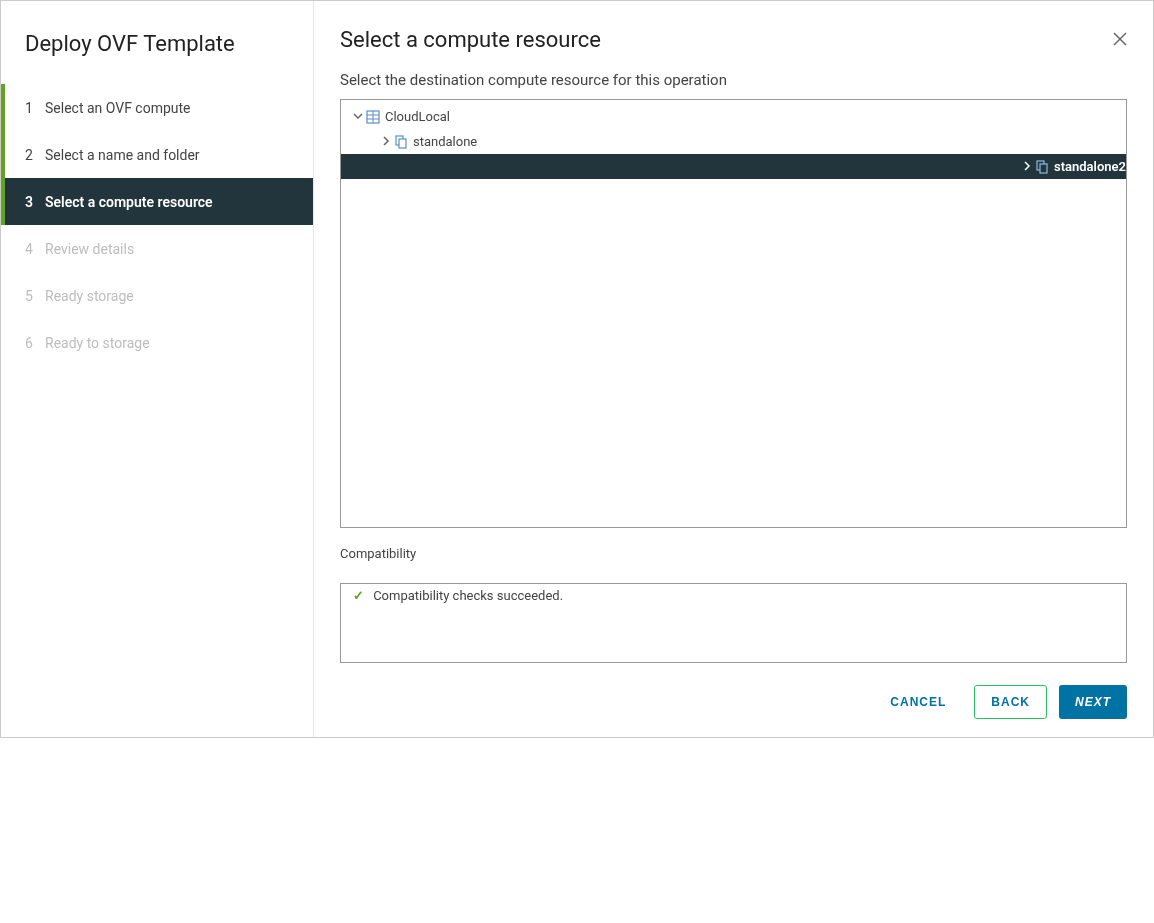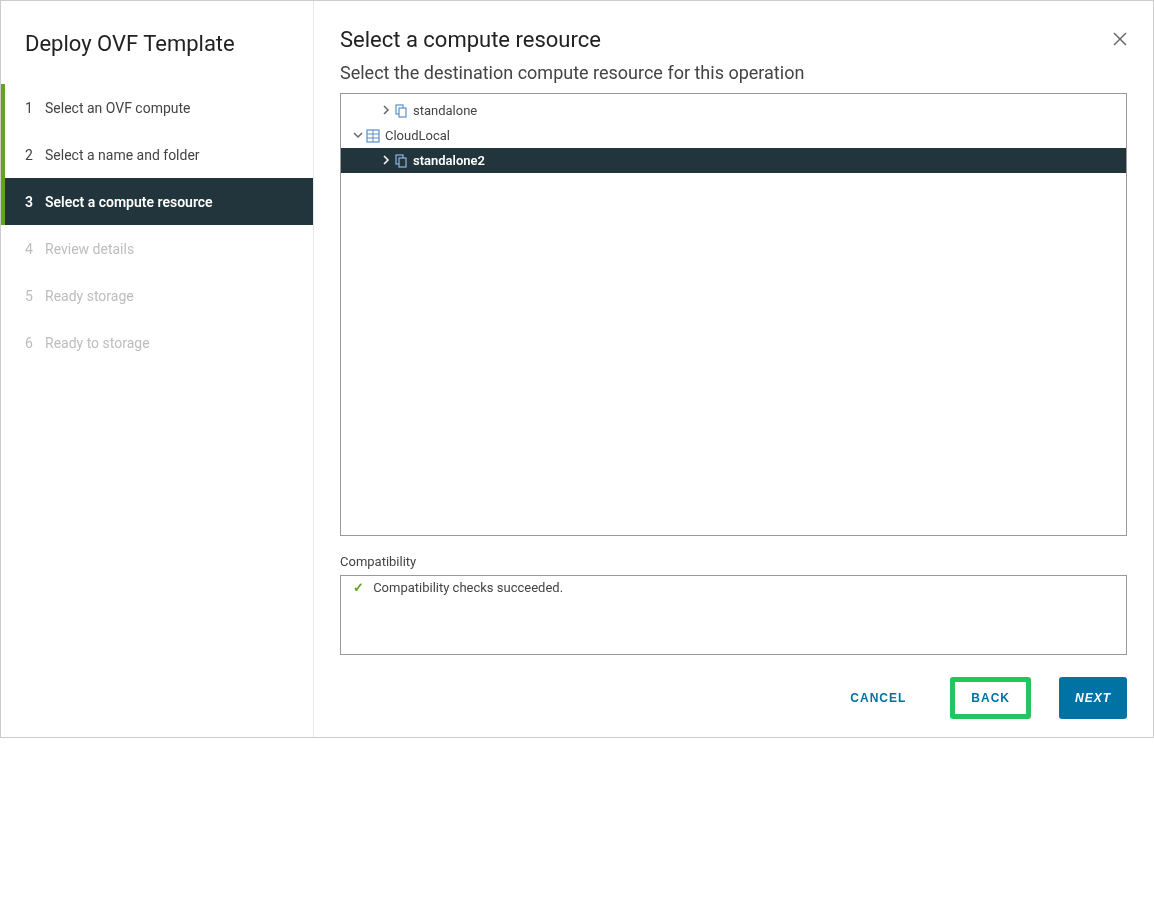--- a/index.html
+++ b/index.html
@@ -80,23 +80,23 @@
     color: #222;
     flex: 1;
   }
   .close-btn {
     font-size: 18px;
     color: #666;
     cursor: pointer;
     padding: 4px 0 4px 12px;
   }
   .main-subtitle {
-    font-size: 18px;
-    color: #444;
-    margin-top: 8px;
+    font-size: 15px;
+    color: #444;
+    margin-top: 17px;
     margin-bottom: 10px;
   }
   .tree-container {
     border: 1px solid #999;
     flex: 1;
     overflow: auto;
     background: #fff;
     padding: 4px 0;
   }
   .tree-row {
@@ -124,53 +124,53 @@
     height: 16px;
     margin-right: 4px;
     display: inline-flex;
     align-items: center;
     justify-content: center;
   }
   .compat-label {
     font-size: 13px;
     color: #444;
     margin-top: 18px;
-    margin-bottom: 6px;
+    margin-bottom: 22px;
   }
   .compat-box {
     border: 1px solid #999;
     height: 80px;
     padding: 4px 12px;
     font-size: 13px;
     color: #444;
   }
   .checkmark {
     color: #62a420;
     margin-right: 6px;
     font-weight: 700;
   }
   
   .footer {
     display: flex;
     justify-content: flex-end;
-    gap: 28px;
+    gap: 12px;
     margin-top: 22px;
   }
   .btn {
     font-size: 12px;
     letter-spacing: 1px;
     font-weight: 600;
     padding: 9px 16px;
     border-radius: 3px;
     cursor: pointer;
     border: none;
     background: none;
   }
   .btn-link { color: #0072a3; }
-  .btn-outline { color: #0072a3; border: 5px solid #22c55e; background: #fff; }
+  .btn-outline { color: #0072a3; border: 1px solid #22c55e; background: #fff; }
   .btn-primary { background: #0072a3; color: #fff; font-style: italic; }
 </style>
 </head>
 <body>
 
 <div class="dialog">
 
   <div class="sidebar">
     <div class="sidebar-title">Deploy OVF Template</div>
     <ul class="steps">
@@ -207,51 +207,51 @@
       <div class="close-btn">
         <svg width="14" height="14" viewBox="0 0 14 14">
             <line x1="1" y1="1" x2="13" y2="13" stroke="#666" stroke-width="1.5"></line>
             <line x1="13" y1="1" x2="1" y2="13" stroke="#666" stroke-width="1.5"></line>
           </svg>
       </div>
     </div>
     <div class="main-subtitle">Select the destination compute resource for this operation</div>
 
     <div class="tree-container">
-      <div class="tree-row" style="padding-left:38px;">
-        <span class="caret">
-          <svg width="10" height="10" viewBox="0 0 10 10">
-              <polyline points="3,1 7,5 3,9" fill="none" stroke="#666" stroke-width="1.5"></polyline>
-            </svg>
-        </span>
-        <span class="tree-icon">
-          <svg width="16" height="16" viewBox="0 0 16 16">
-              <rect x="3" y="2" width="7" height="9" fill="none" stroke="#5a8fc4" stroke-width="1.2"></rect>
-              <rect x="6" y="5" width="7" height="9" fill="#fff" stroke="#5a8fc4" stroke-width="1.2"></rect>
-            </svg>
-        </span>
-        <span>standalone</span>
-      </div>
       <div class="tree-row" style="padding-left:10px;">
         <span class="caret">
           <svg width="10" height="10" viewBox="0 0 10 10">
               <polyline points="1,3 5,7 9,3" fill="none" stroke="#666" stroke-width="1.5"></polyline>
             </svg>
         </span>
         <span class="tree-icon">
           <svg width="16" height="16" viewBox="0 0 16 16">
               <rect x="2" y="2" width="12" height="12" fill="none" stroke="#5a8fc4" stroke-width="1.2"></rect>
               <line x1="2" y1="6" x2="14" y2="6" stroke="#5a8fc4"></line>
               <line x1="2" y1="10" x2="14" y2="10" stroke="#5a8fc4"></line>
               <line x1="8" y1="2" x2="8" y2="14" stroke="#5a8fc4"></line>
             </svg>
         </span>
         <span>CloudLocal</span>
       </div>
-      <div class="tree-row selected" style="padding-left:38px;">
+      <div class="tree-row" style="padding-left:38px;">
+        <span class="caret">
+          <svg width="10" height="10" viewBox="0 0 10 10">
+              <polyline points="3,1 7,5 3,9" fill="none" stroke="#666" stroke-width="1.5"></polyline>
+            </svg>
+        </span>
+        <span class="tree-icon">
+          <svg width="16" height="16" viewBox="0 0 16 16">
+              <rect x="3" y="2" width="7" height="9" fill="none" stroke="#5a8fc4" stroke-width="1.2"></rect>
+              <rect x="6" y="5" width="7" height="9" fill="#fff" stroke="#5a8fc4" stroke-width="1.2"></rect>
+            </svg>
+        </span>
+        <span>standalone</span>
+      </div>
+      <div class="tree-row selected" style="padding-left:38px;justify-content:flex-end;">
         <span class="caret">
           <svg width="10" height="10" viewBox="0 0 10 10">
               <polyline points="3,1 7,5 3,9" fill="none" stroke="#fff" stroke-width="1.5"></polyline>
             </svg>
         </span>
         <span class="tree-icon">
           <svg width="16" height="16" viewBox="0 0 16 16">
               <rect x="3" y="2" width="7" height="9" fill="none" stroke="#8fb8e0" stroke-width="1.2"></rect>
               <rect x="6" y="5" width="7" height="9" fill="#22343c" stroke="#8fb8e0" stroke-width="1.2"></rect>
             </svg>

